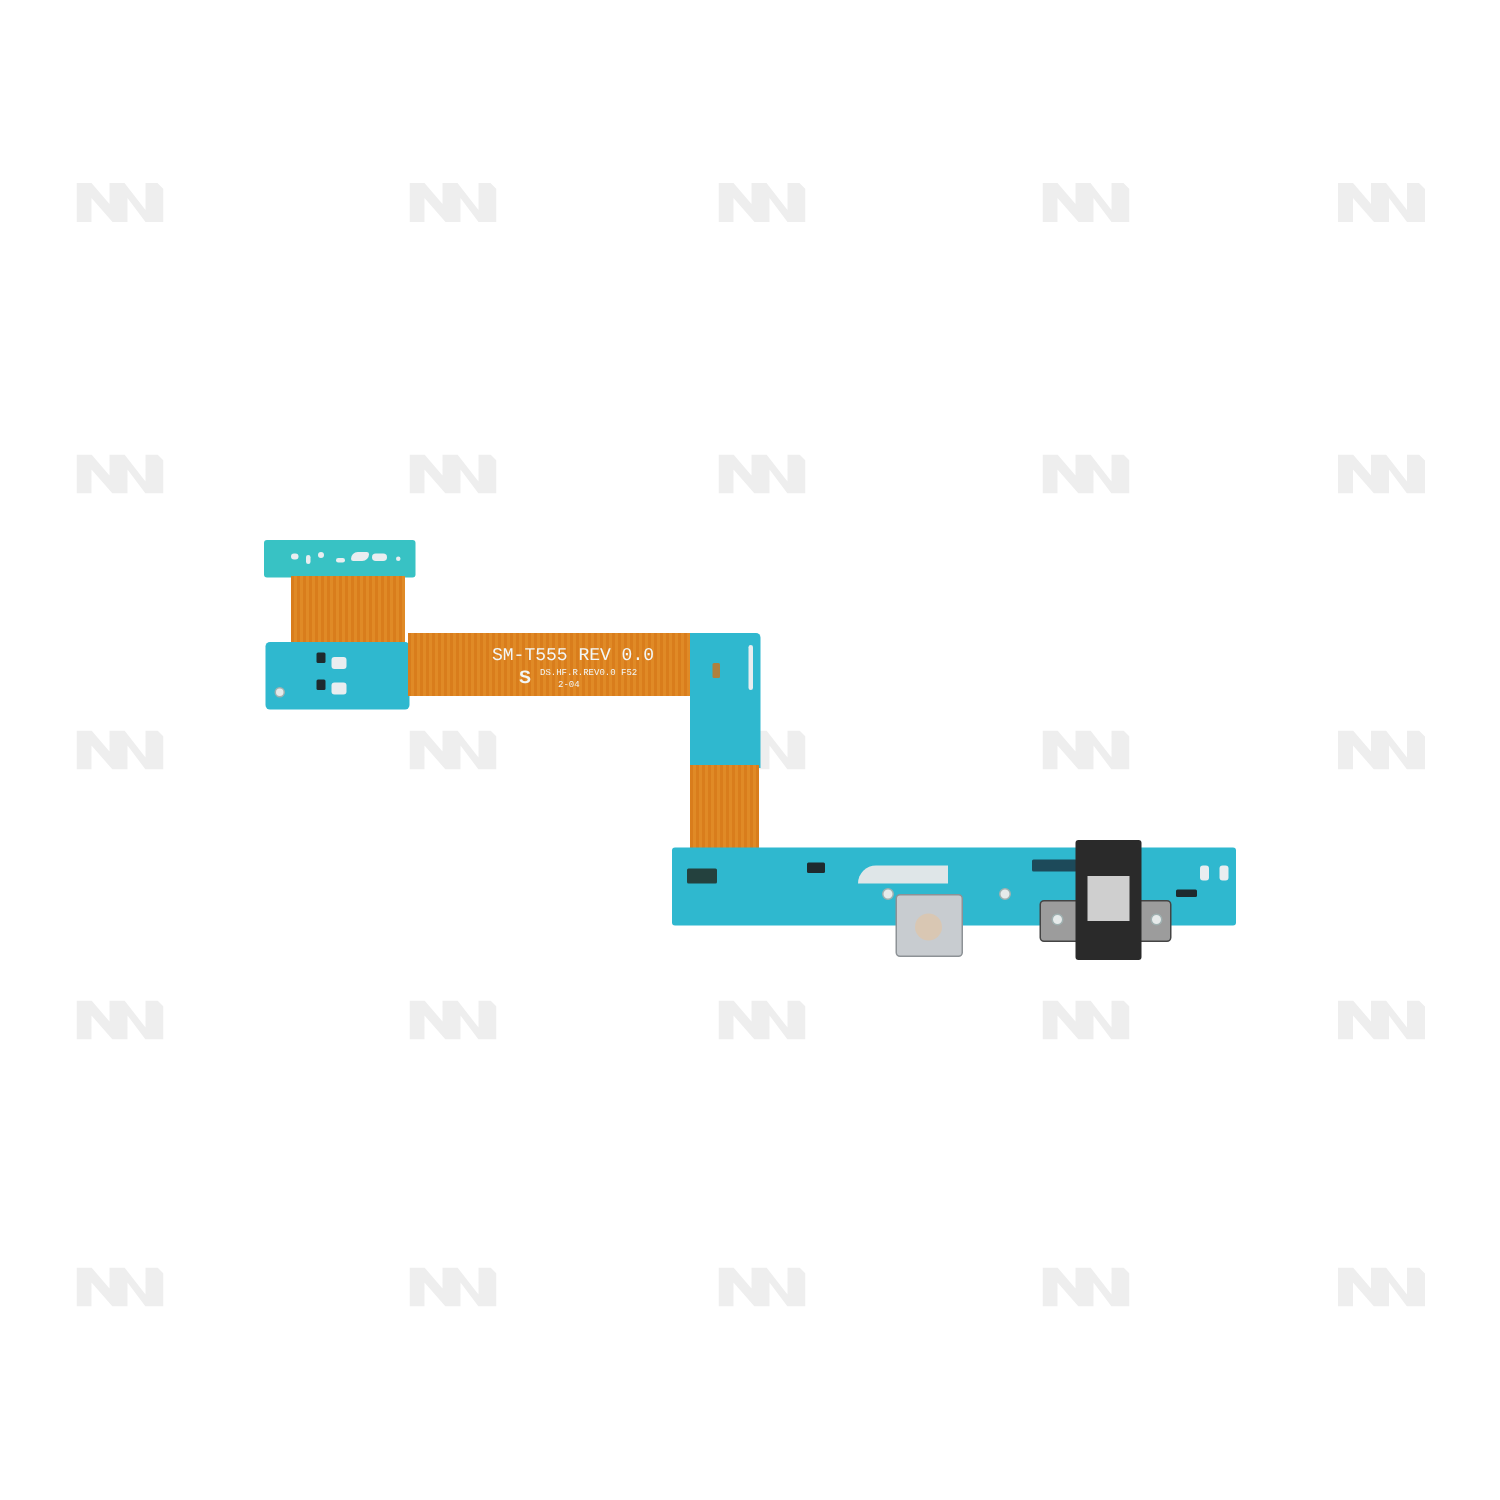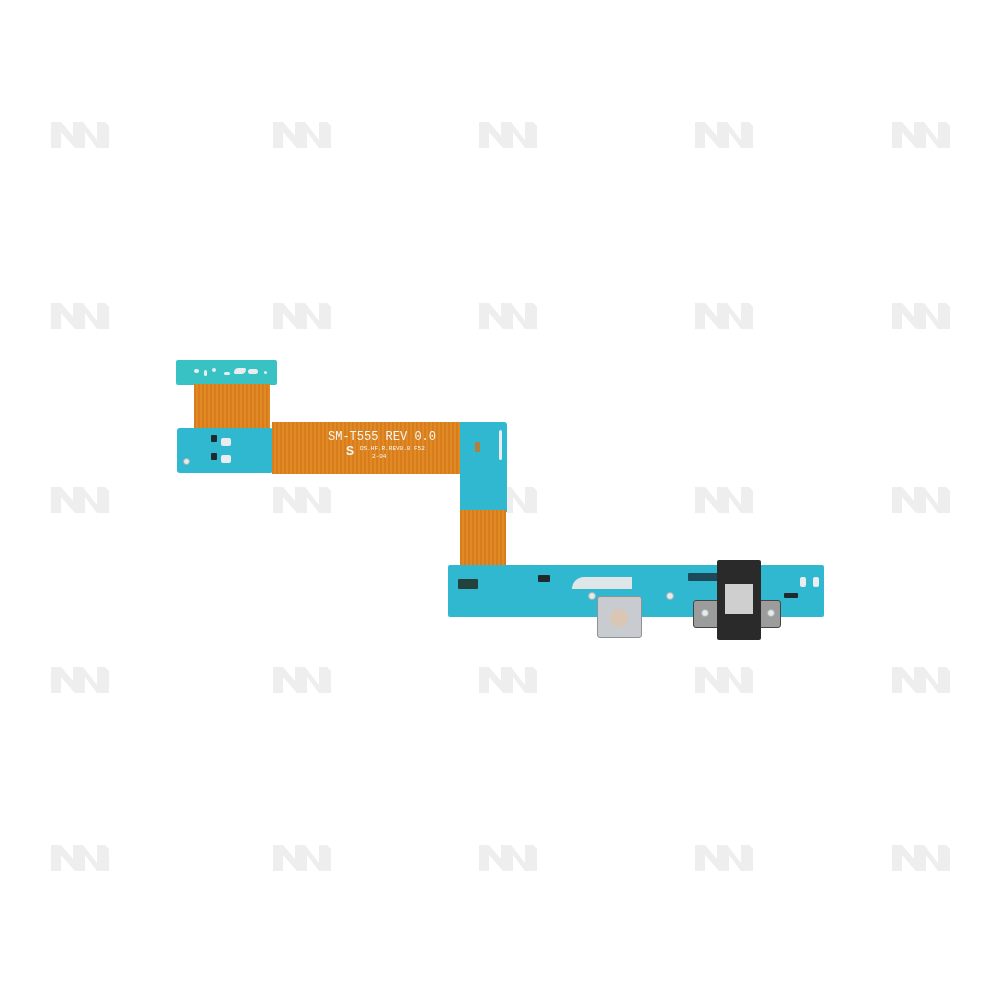--- a/index.html
+++ b/index.html
@@ -161,21 +161,21 @@
   <div class="part orange" style="left:194px;top:384px;width:76px;height:46px;"></div>
 
   <div class="part teal" style="left:177px;top:428px;width:96px;height:45px;border-radius:3px;">
     <div class="chip" style="left:34px;top:7px;width:6px;height:7px;"></div>
     <div class="chip" style="left:34px;top:25px;width:6px;height:7px;"></div>
     <div class="pad" style="left:44px;top:10px;width:10px;height:8px;"></div>
     <div class="pad" style="left:44px;top:27px;width:10px;height:8px;"></div>
     <div class="hole" style="left:6px;top:30px;width:5px;height:5px;"></div>
   </div>
 
-  <div class="part orange" style="left:272px;top:422px;width:190px;height:52px;">
+  <div class="part orange" style="left:272px;top:422px;width:190px;height:42px;">
     <div class="silk" style="left:56px;top:8px;font-size:12px;">SM-T555 REV 0.0</div>
     <div class="silk" style="left:88px;top:23px;font-size:6px;">DS.HF.R.REV0.0 F52</div>
     <div class="silk" style="left:100px;top:31px;font-size:6px;">2-04</div>
     <div style="position:absolute;left:74px;top:22px;color:#f2f7f7;font-size:12px;font-weight:bold;">S</div>
   </div>
 
   <div class="part teal" style="left:460px;top:422px;width:47px;height:90px;border-radius:0 3px 0 0;">
     <div class="chip" style="left:15px;top:20px;width:5px;height:10px;background:#b0803c;"></div>
     <div class="pad" style="left:39px;top:8px;width:3px;height:30px;"></div>
   </div>

